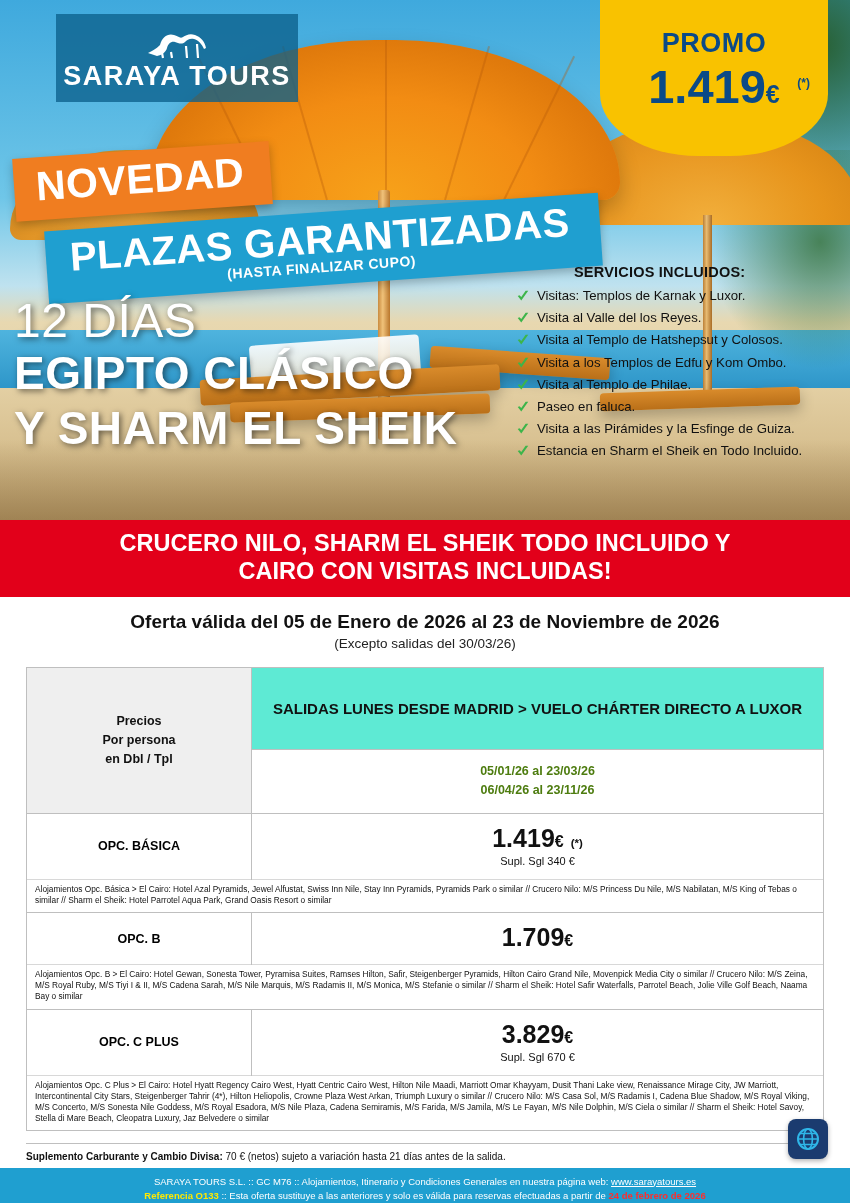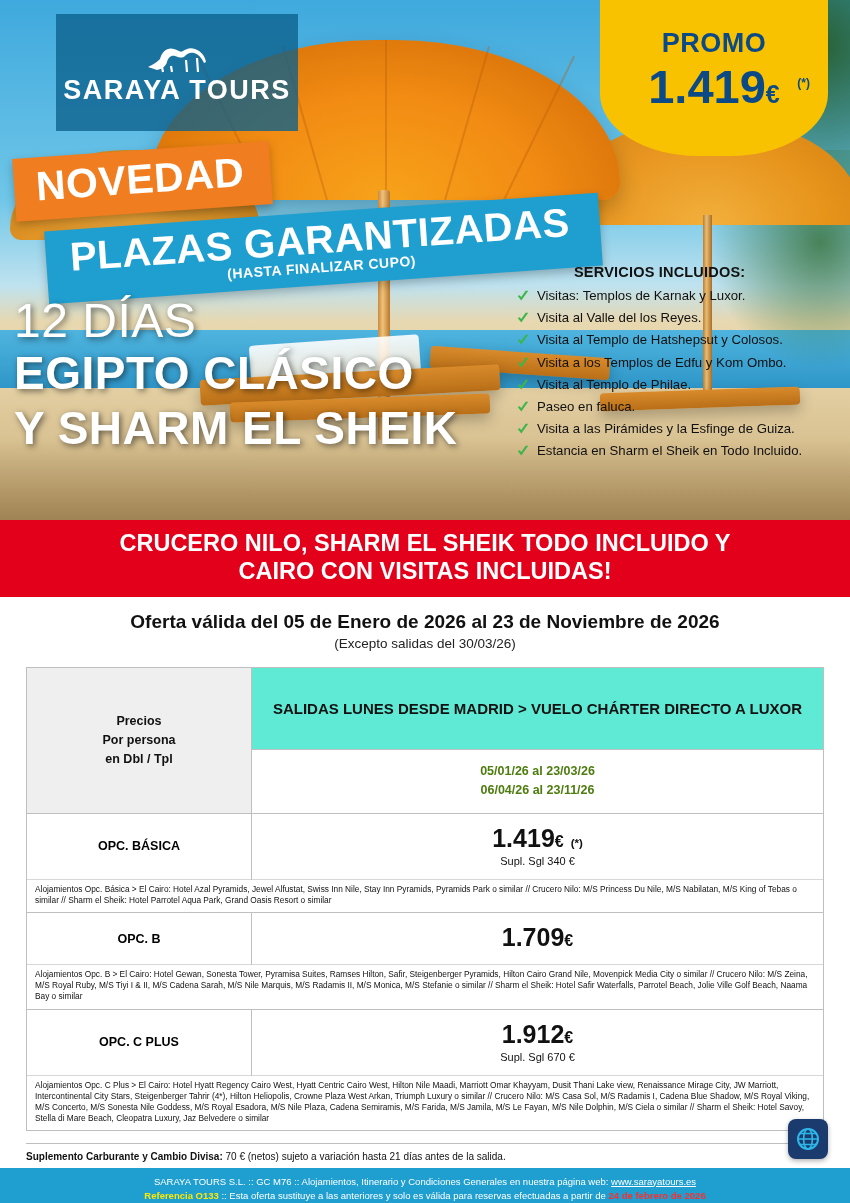--- a/index.html
+++ b/index.html
@@ -102,21 +102,21 @@
   }
   .palm-2 {
     position: absolute; left: 700px; top: 150px; width: 160px; height: 230px;
     background: radial-gradient(ellipse at 75% 40%, rgba(52,110,52,0.8) 0%, rgba(52,110,52,0) 65%);
   }
 
   
   .logo-box {
     position: absolute;
     left: 56px; top: 14px;
-    width: 242px; height: 117px;
+    width: 242px; height: 88px;
     background: rgba(12,96,140,0.78);
     display: flex;
     flex-direction: column;
     align-items: center;
     justify-content: center;
     color: #fff;
   }
   .logo-mark { width: 70px; height: 34px; margin-bottom: 2px; }
   .logo-text {
     font-size: 27px;
@@ -547,21 +547,21 @@
       </td>
     </tr>
     <tr class="notes-row">
       <td colspan="2">Alojamientos Opc. B &gt; El Cairo: Hotel  Gewan, Sonesta Tower, Pyramisa Suites, Ramses Hilton, Safir, Steigenberger Pyramids, Hilton Cairo Grand Nile, Movenpick Media City o similar // Crucero Nilo: M/S Zeina, M/S Royal Ruby, M/S Tiyi I &amp; II, M/S Cadena Sarah, M/S Nile Marquis, M/S Radamis II, M/S Monica, M/S Stefanie o similar // Sharm el Sheik: Hotel Safir Waterfalls, Parrotel Beach, Jolie Ville Golf Beach, Naama Bay o similar</td>
     </tr>
 
     <tr>
       <td class="opc-cell">OPC. C PLUS</td>
       <td class="price-cell">
         <div class="big">
-          <span>1.912</span><span class="cur">€</span>
+          <span>3.829</span><span class="cur">€</span>
         </div>
         <div class="supl">Supl. Sgl 670 €</div>
       </td>
     </tr>
     <tr class="notes-row">
       <td colspan="2">Alojamientos Opc. C Plus &gt;  El Cairo: Hotel Hyatt Regency Cairo West, Hyatt Centric Cairo West, Hilton Nile Maadi, Marriott Omar Khayyam, Dusit Thani Lake view, Renaissance Mirage City, JW Marriott, Intercontinental City Stars, Steigenberger Tahrir (4*), Hilton Heliopolis, Crowne Plaza West Arkan, Triumph Luxury o similar // Crucero Nilo: M/S Casa Sol, M/S Radamis I, Cadena Blue Shadow, M/S Royal Viking, M/S Concerto, M/S Sonesta Nile Goddess, M/S Royal Esadora, M/S Nile Plaza, Cadena Semiramis, M/S Farida, M/S Jamila, M/S Le Fayan, M/S Nile Dolphin, M/S Ciela o similar // Sharm el Sheik: Hotel Savoy, Stella di Mare Beach, Cleopatra Luxury, Jaz Belvedere o similar</td>
     </tr>
   </tbody>
     </table>
 </div>

